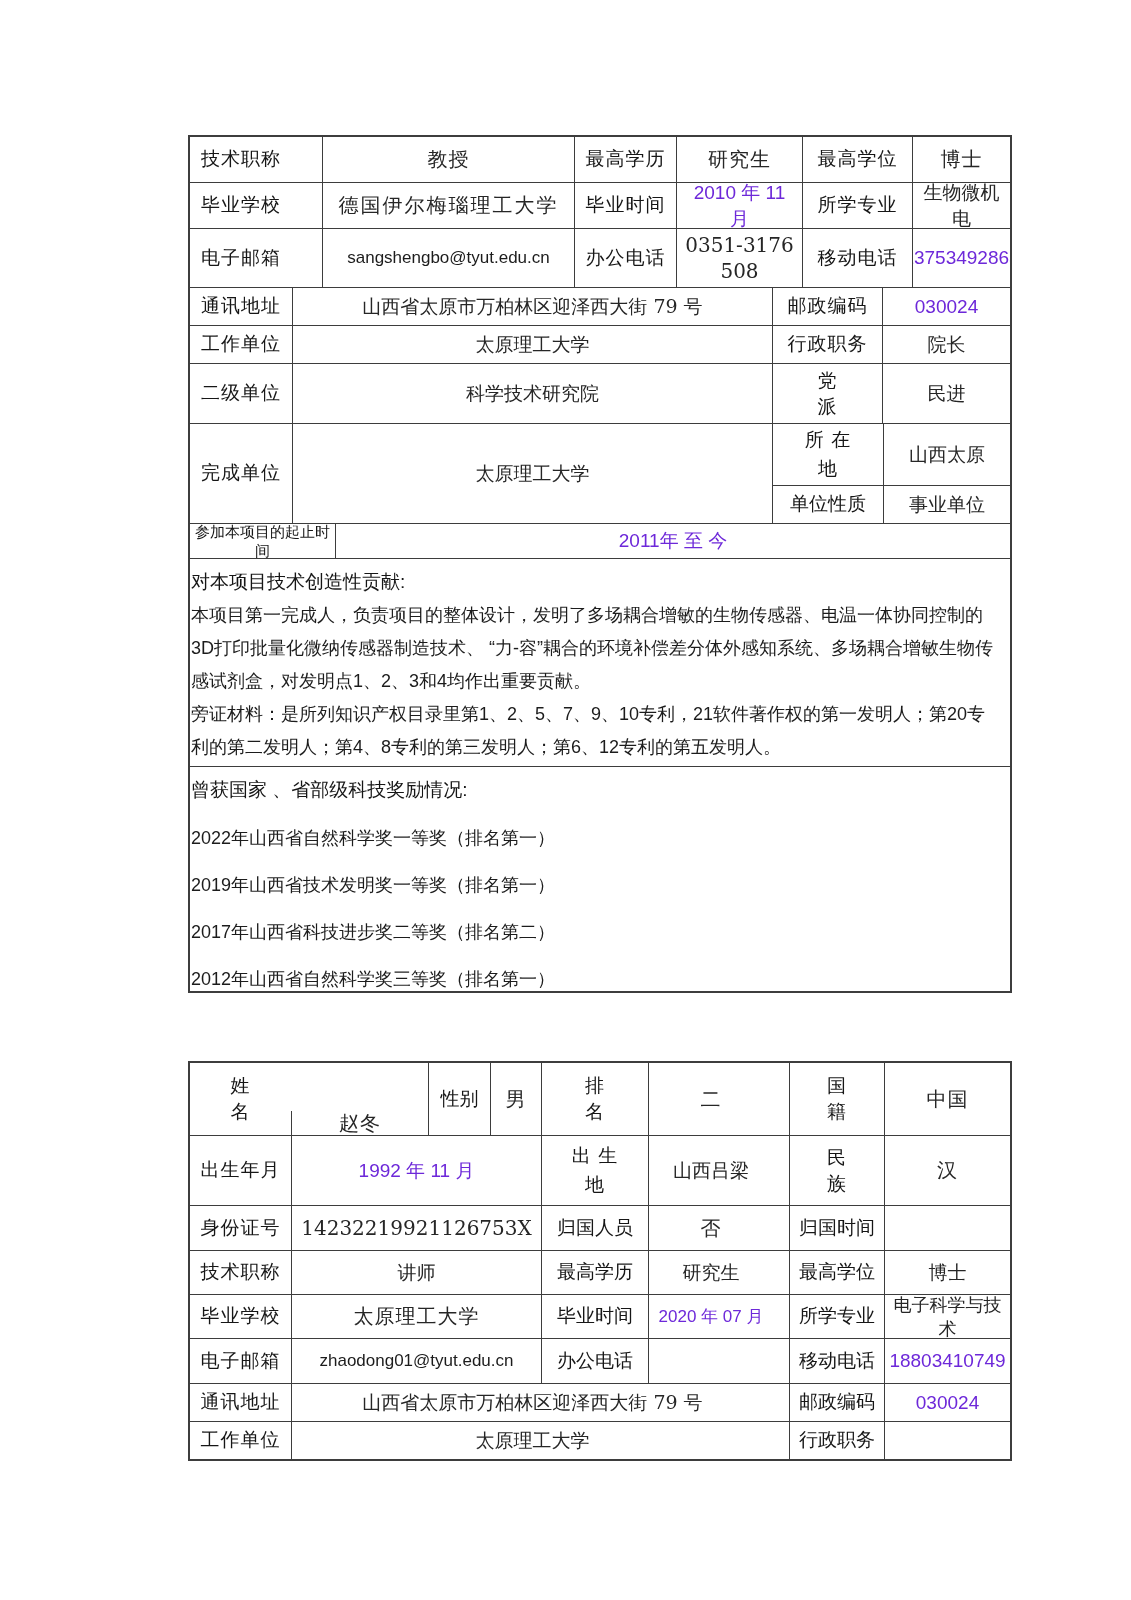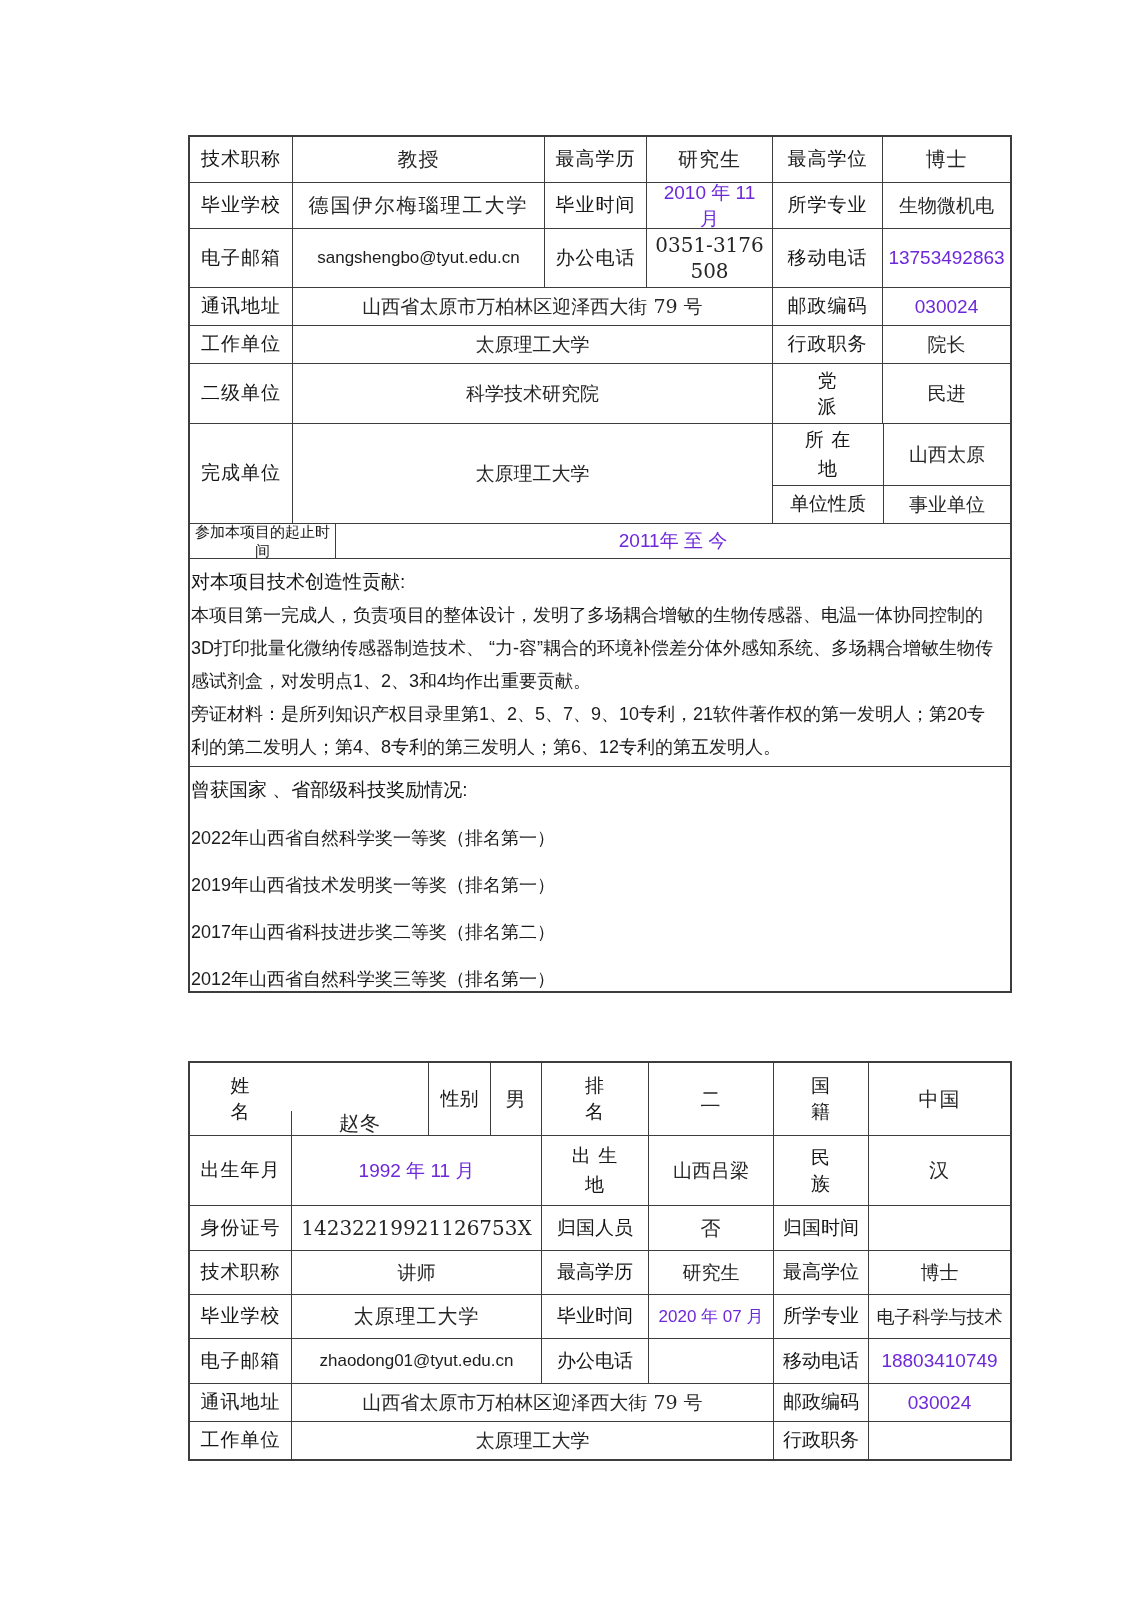--- a/index.html
+++ b/index.html
@@ -28,29 +28,29 @@
   .vsan { font-size:19px; color:#6d28d9; }
   .vmail{ font-size:17px; color:#1c1c1c; letter-spacing:0; }
   .f19  { font-size:19px; letter-spacing:0; }
   .sm   { font-size:15px; letter-spacing:0; }
   .brk  { word-break:break-all; line-height:1.3; letter-spacing:0; }
 
   .w1 { display:inline-block; width:1.2em; word-break:break-all; line-height:1.35; }
   .w3 { display:inline-block; width:3.3em; word-break:keep-all; line-height:1.5; }
 
   
-  .t1c1{flex:0 0 102px;} .t1c2{flex:0 0 252px;} .t1c3{flex:0 0 102px;}
+  .t1c1{flex:0 0 102px;} .t1c2{flex:0 0 252px;margin-left:30px;} .t1c3{flex:0 0 102px;}
   .t1c4{flex:0 0 126px;} .t1c5{flex:0 0 110px;} .t1cl{flex:1 1 auto;}
   .t1v3{flex:0 0 480px;}   
   .t1p { flex:0 0 145px; } 
 
   
   .t2c1{flex:0 0 101px;} .t2c2{flex:0 0 137px;margin-top:48px;} .t2c3{flex:0 0 62px;}
   .t2c4{flex:0 0 51px;}  .t2c5{flex:0 0 107px;} .t2c6{flex:0 0 125px;}
-  .t2c7{flex:0 0 95px;}  .t2cl{flex:1 1 auto;}
+  .t2c7{flex:0 0 95px;margin-left:16px;}  .t2cl{flex:1 1 auto;}
   .t2v1{flex:0 0 250px;}  
   .t2vw{flex:0 0 482px;}  
 
   .stack { flex:1 1 auto; display:flex; flex-direction:column; }
   .subrow { display:flex; align-items:stretch; }
 
   .block { text-align:left; padding:6px 12px 0 1px; overflow:hidden; }
   .btitle { font-size:19px; line-height:34px; color:#161616; }
   .bpara  { font-size:18px; line-height:33px; color:#1c1c1c; }
   .award  { font-size:18px; line-height:32px; margin-top:15px; color:#1c1c1c; }

